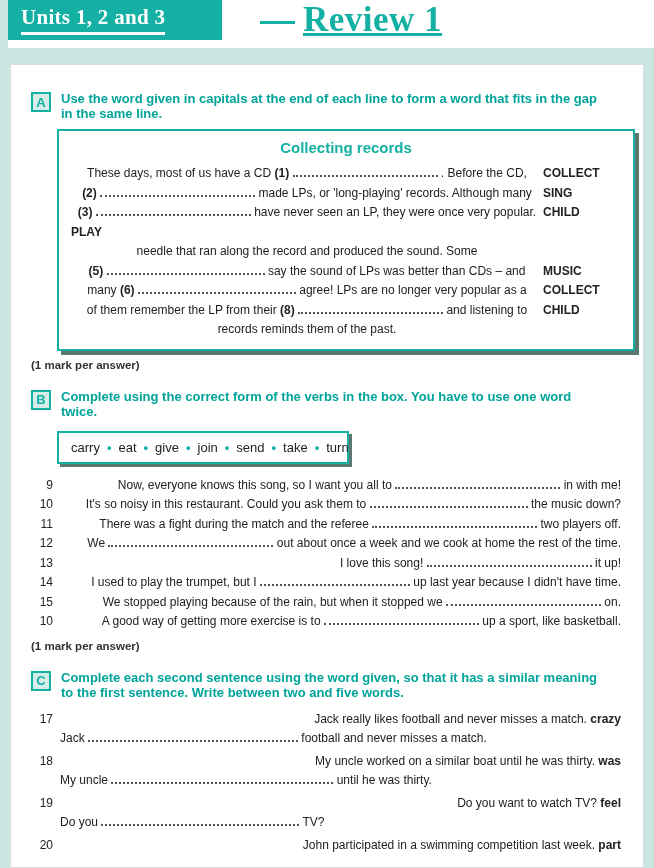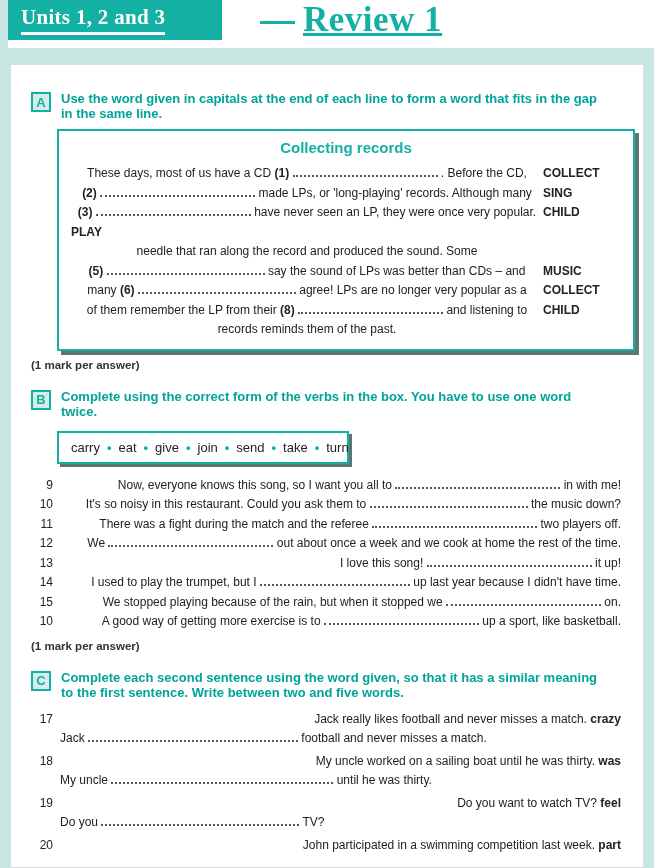--- a/index.html
+++ b/index.html
@@ -182,21 +182,21 @@
         <div class="citem">
           <div class="item">
             <div class="num">17</div>
             <div class="itext"><span>Jack really likes football and never misses a match. </span><span class="bold">crazy</span></div>
           </div>
           <div class="c2"><span>Jack </span><span class="gap" style="width: 210px;"></span><span> football and never misses a match.</span></div>
         </div>
         <div class="citem">
           <div class="item">
             <div class="num">18</div>
-            <div class="itext"><span>My uncle worked on a sailing boat until he was thirty. </span><span class="bold">was</span></div>
+            <div class="itext"><span>My uncle worked on a similar boat until he was thirty. </span><span class="bold">was</span></div>
           </div>
           <div class="c2"><span>My uncle </span><span class="gap" style="width: 222px;"></span><span> until he was thirty.</span></div>
         </div>
         <div class="citem">
           <div class="item">
             <div class="num">19</div>
             <div class="itext"><span>Do you want to watch TV? </span><span class="bold">feel</span></div>
           </div>
           <div class="c2"><span>Do you </span><span class="gap" style="width: 198px;"></span><span> TV?</span></div>
         </div>

